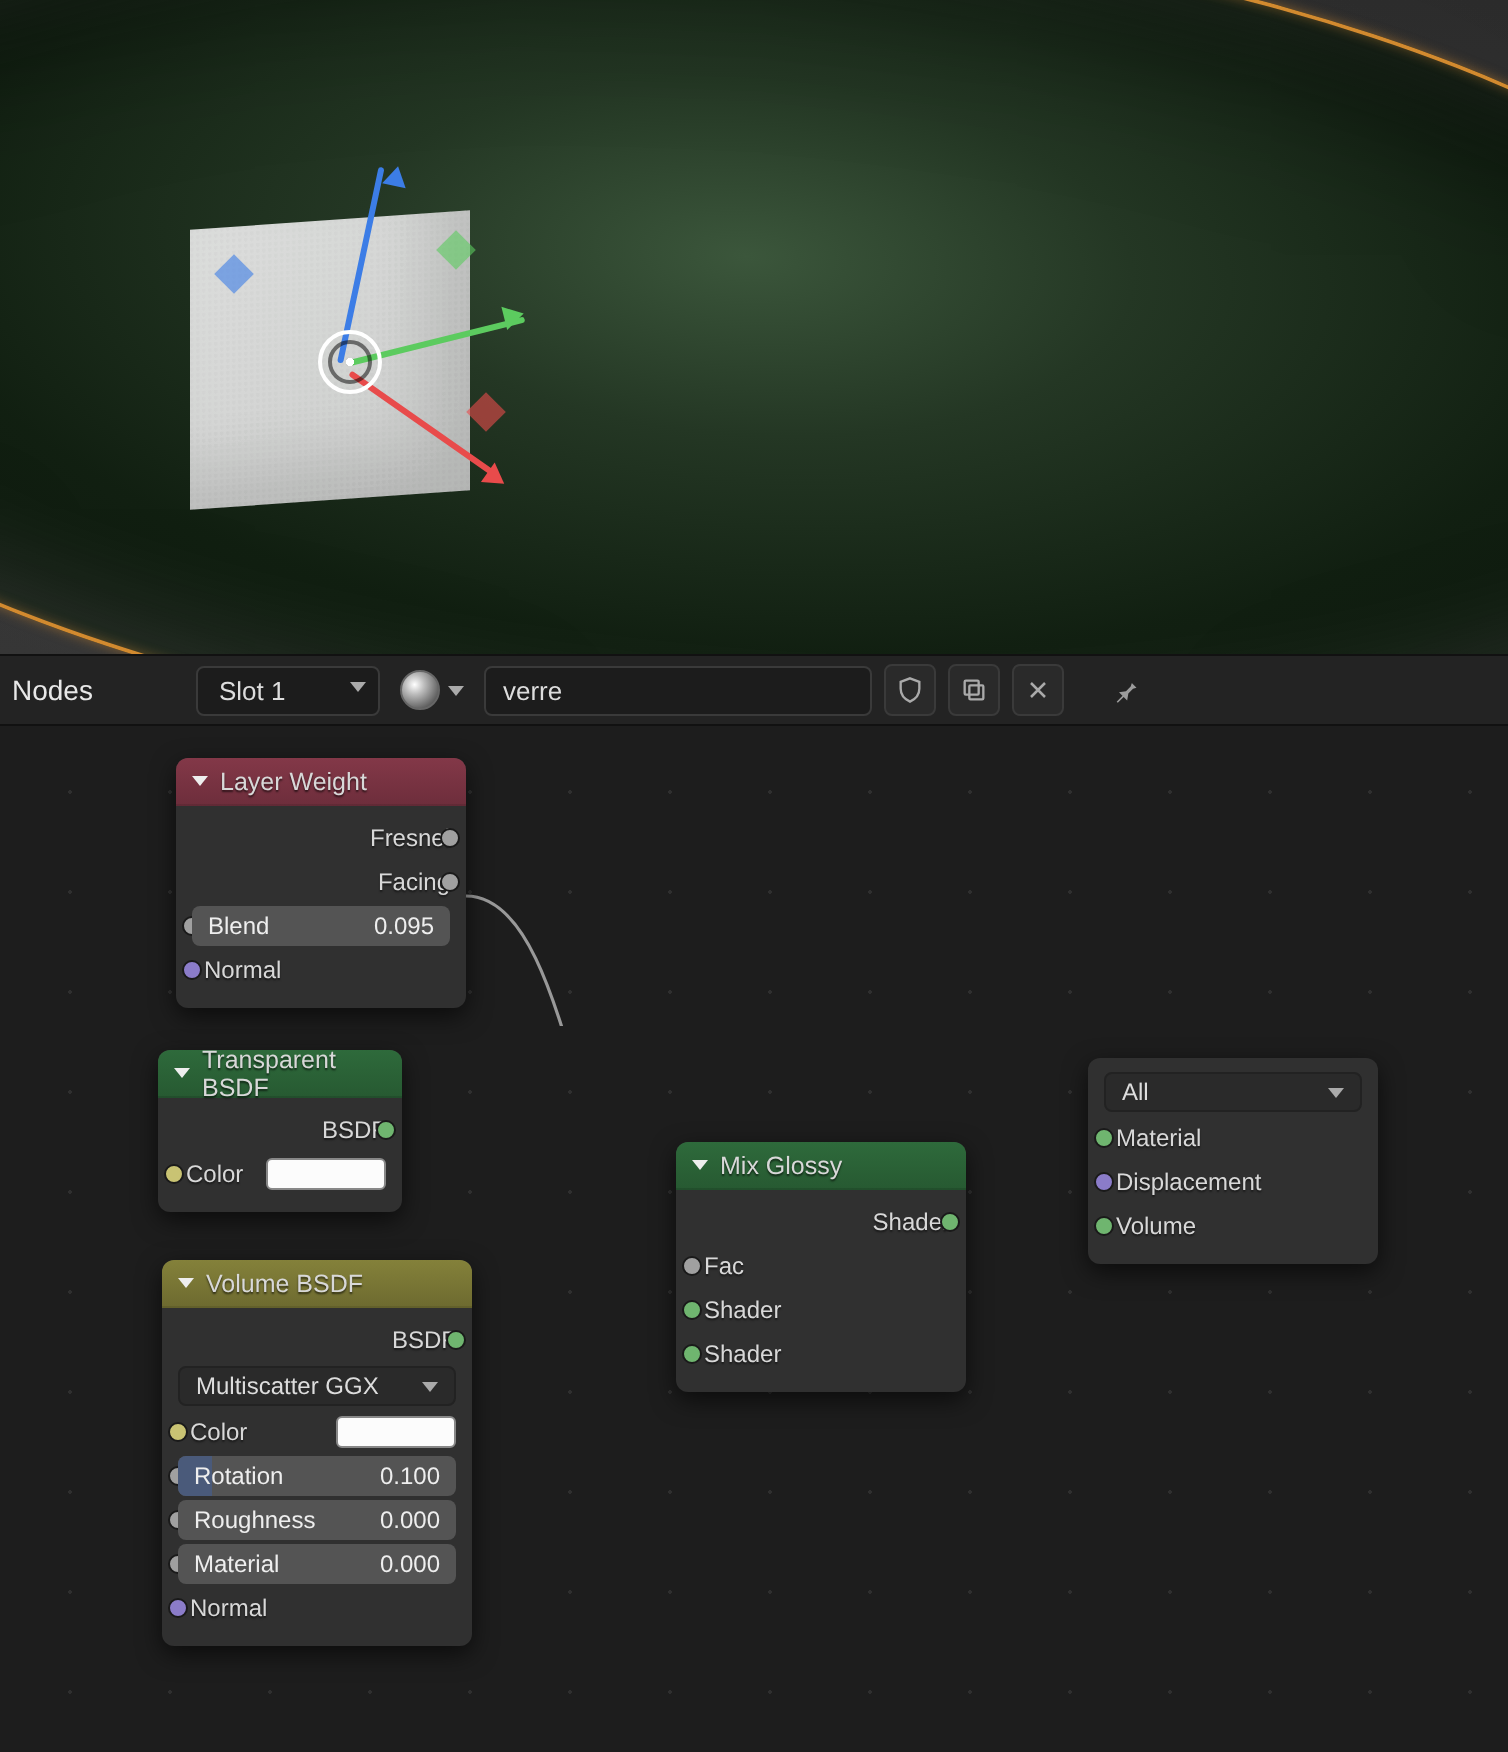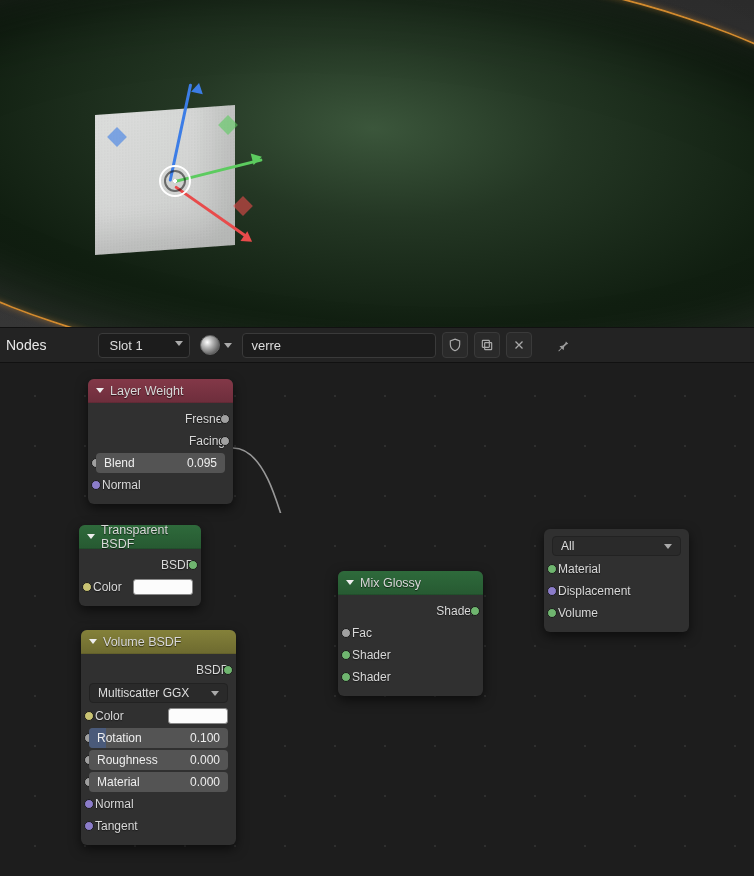--- a/index.html
+++ b/index.html
@@ -295,24 +295,20 @@
         <div class="sock left s-grey" style="top:6px"></div>
         <div class="slider" style="flex:1">
           <span>Material</span>
           <span>0.000</span>
         </div>
       </div>
       <div class="row">
           <div class="sock left s-purple" style="top:6px"></div>
         <span class="lbl" style="margin-left:6px">Normal</span>
         </div>
-      <div class="row">
-          <div class="sock left s-purple" style="top:6px"></div>
-        <span class="lbl" style="margin-left:6px">Tangent</span>
-        </div>
     </div>
   </div>
 
   <div class="node" style="left:338px; top:208px; width:145px;">
     <div class="node-head head-green">
       <span class="tri"></span>
       <span class="lbl">Mix Glossy</span>
     </div>
     <div class="node-body">
       <div class="row right">

